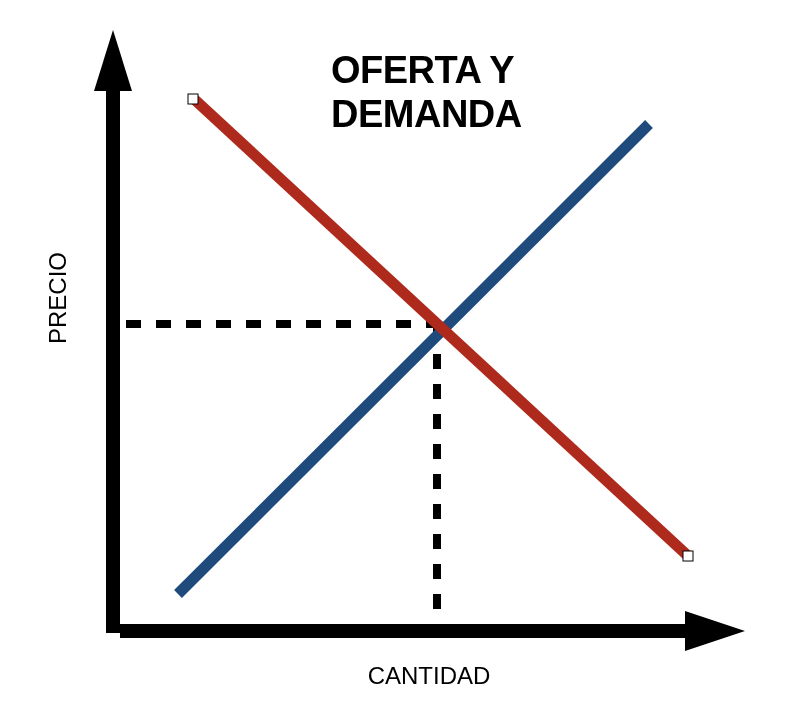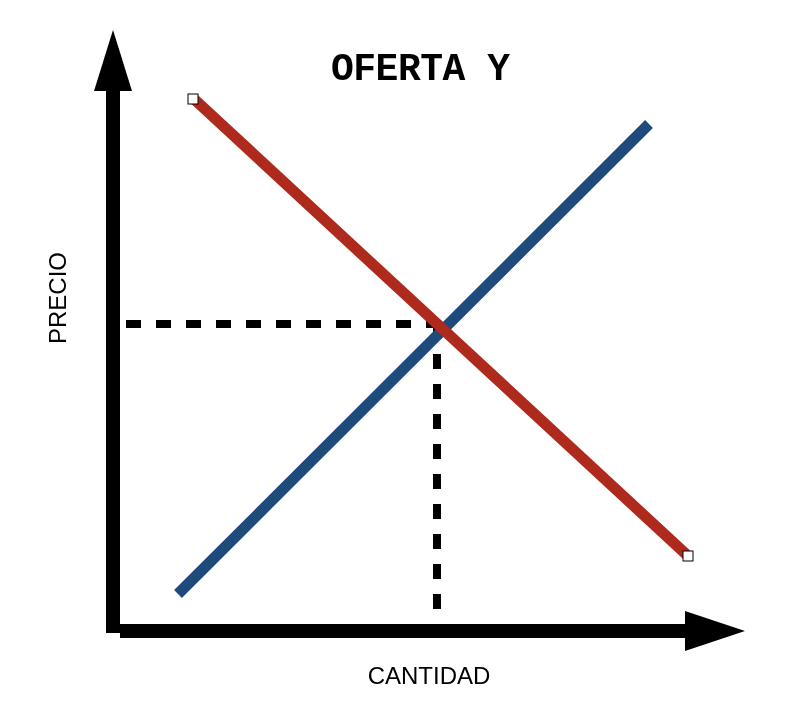--- a/index.html
+++ b/index.html
@@ -1,18 +1,18 @@
 <!DOCTYPE html>
 <html><head>
   <meta charset="utf-8">
   <style>
     html, body { margin: 0; padding: 0; background: #ffffff; }
     body { width: 798px; height: 706px; position: relative; overflow: hidden; font-family: "Liberation Sans", sans-serif; }
     svg { position: absolute; left: 0; top: 0; }
-    .title { position: absolute; left: 331px; top: 48px; font-family: Liberation Mono, monospace; font-weight: bold; font-size: 38px; line-height: 44px; color: #000; letter-spacing: -0.5px; }
+    .title { position: absolute; left: 331px; top: 48px; font-family: Liberation Sans, sans-serif; font-weight: bold; font-size: 38px; line-height: 44px; color: #000; letter-spacing: -0.5px; }
     .ylabel { position: absolute; left: 58px; top: 298px; transform: translate(-50%, -50%) rotate(-90deg); font-size: 24px; color: #000; white-space: nowrap; font-family: "Liberation Sans", sans-serif; }
     .xlabel { position: absolute; left: 429px; top: 676px; transform: translate(-50%, -50%); font-size: 24px; color: #000; white-space: nowrap; font-family: "Liberation Sans", sans-serif; text-align: center; }
   </style>
 </head>
 <body>
 
 <svg width="798" height="706" viewBox="0 0 798 706">
 
   <line x1="126" y1="324" x2="441" y2="324" stroke="#000" stroke-width="8" stroke-dasharray="15,15"></line>
   <line x1="437" y1="324" x2="437" y2="624" stroke="#000" stroke-width="8" stroke-dasharray="15,15"></line>
@@ -26,16 +26,17 @@
 
   <rect x="106" y="88" width="14" height="545" fill="#000"></rect>
   <polygon points="113,30 94,91 132,91" fill="#000"></polygon>
 
   <rect x="120" y="624" width="570" height="14" fill="#000"></rect>
   <polygon points="745,631 685,611 685,651" fill="#000"></polygon>
 </svg>
 
 <div class="title">
   <div>OFERTA Y</div>
+  <div>DEMANDA</div>
 </div>
 
 <div class="ylabel">PRECIO</div>
 <div class="xlabel">CANTIDAD</div>
 
 </body></html>

